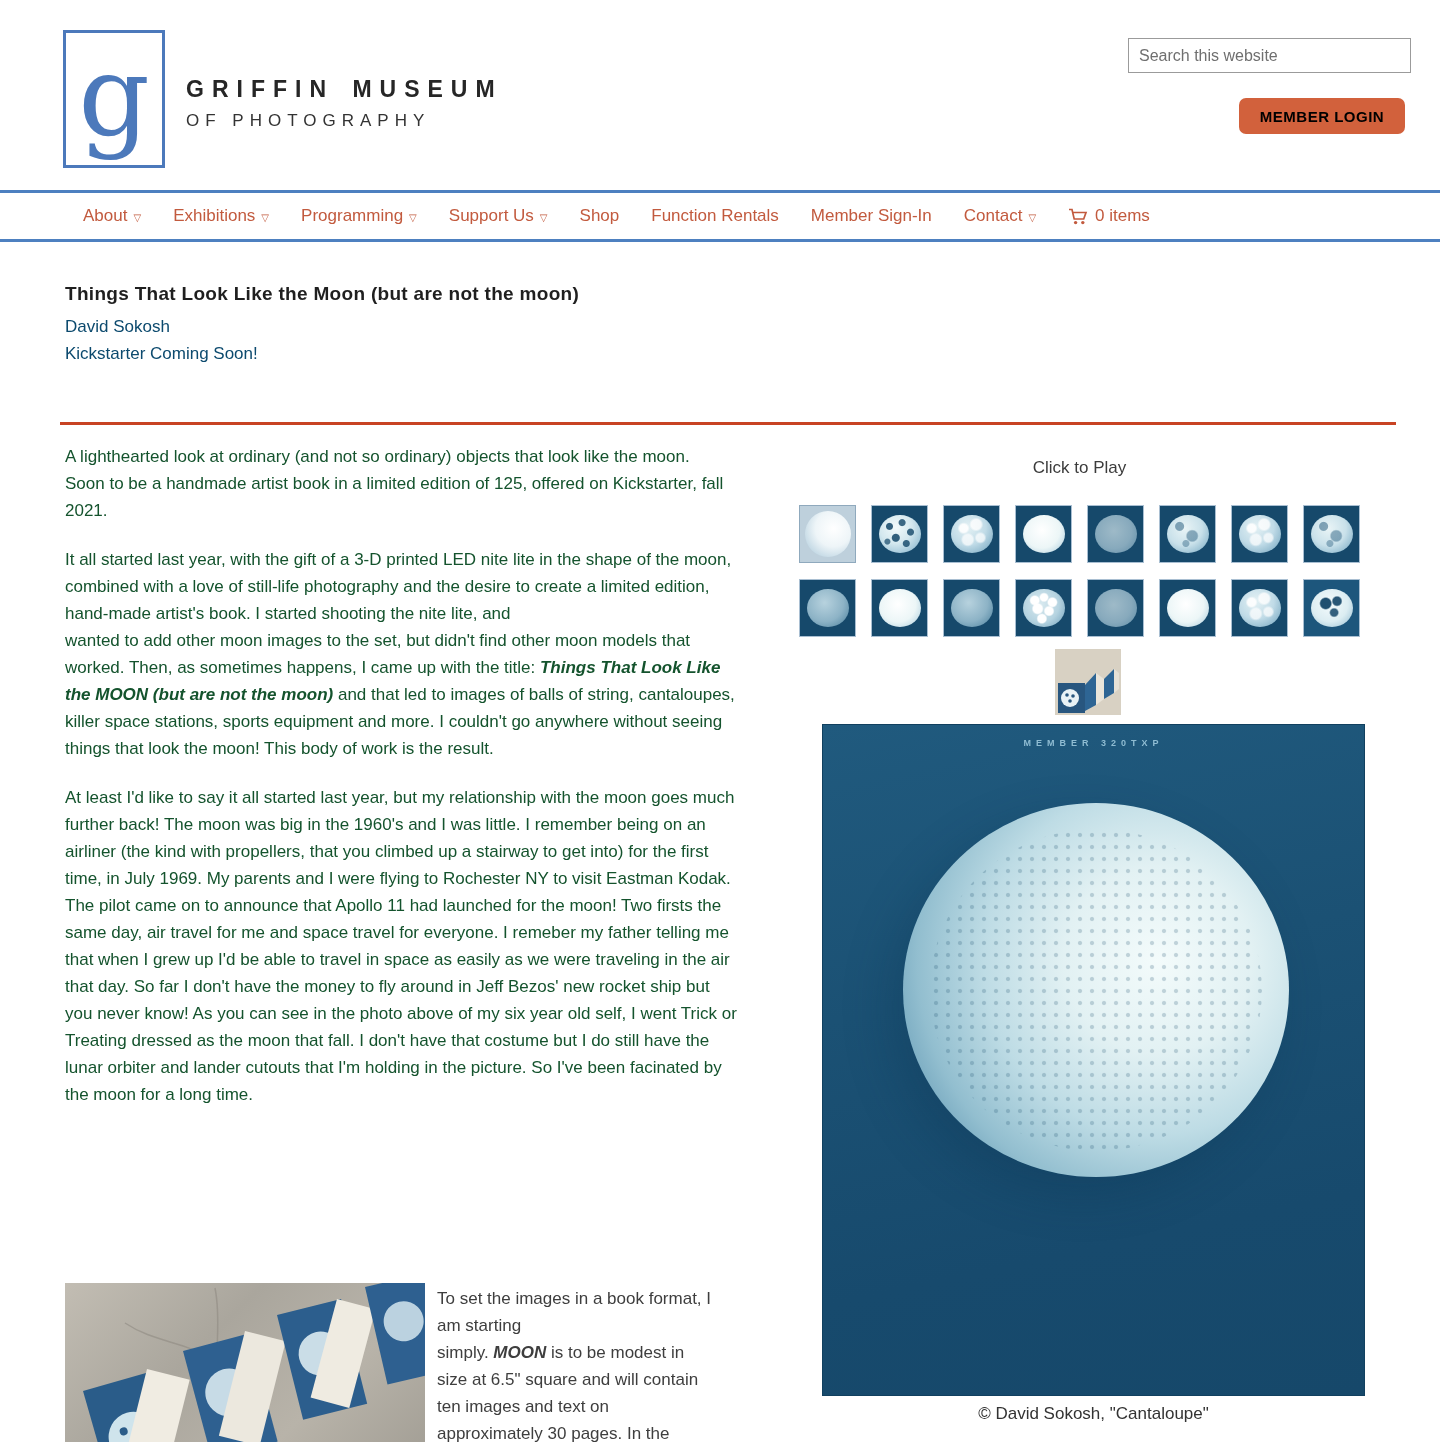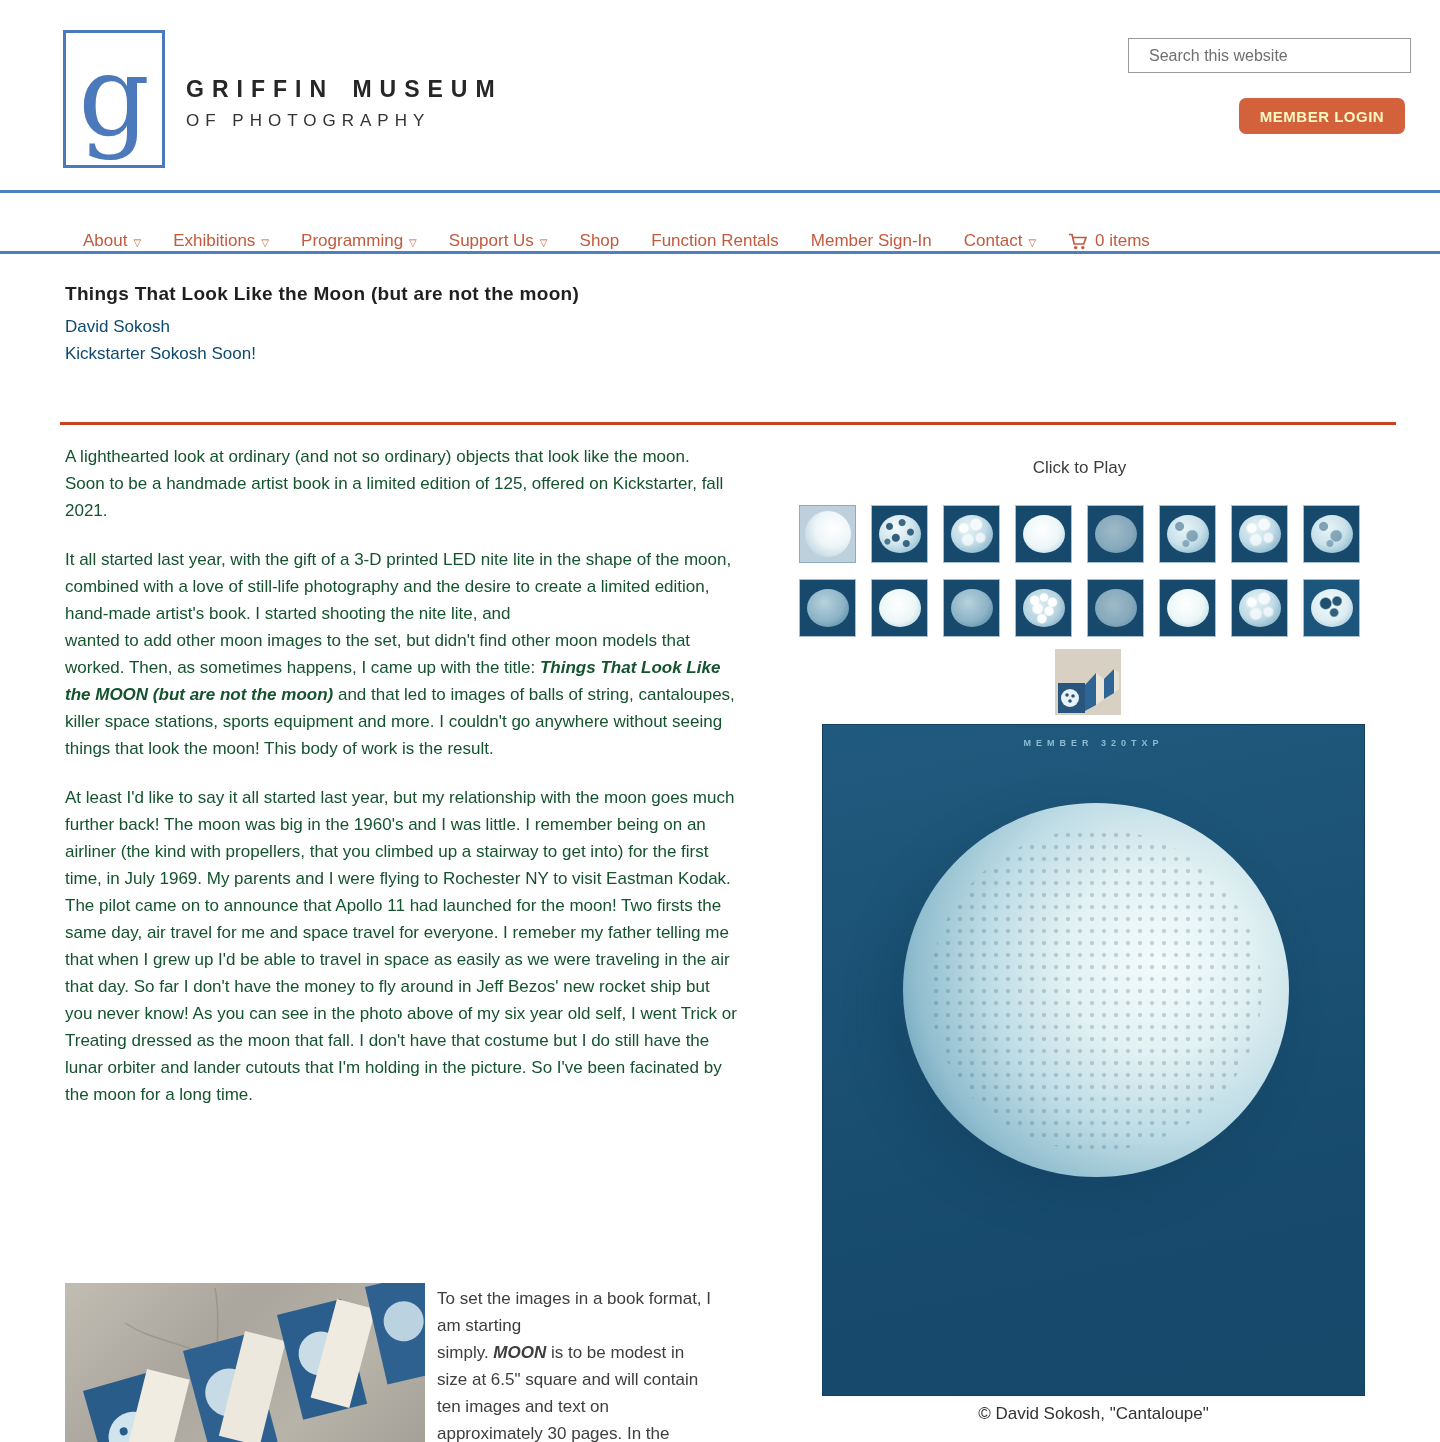--- a/index.html
+++ b/index.html
@@ -9,30 +9,30 @@
 
   
   .logo-box { position:absolute; left:63px; top:30px; width:102px; height:138px;
     border:3px solid #4c79bb; display:flex; align-items:center; justify-content:center; cursor:pointer; }
   .logo-g { font-family:"DejaVu Serif", serif; font-size:112px; line-height:1; color:#4c79bb; margin-top:-6px; }
   .brand { position:absolute; left:186px; top:76px; cursor:pointer; }
   .brand-1 { font-size:23px; font-weight:bold; letter-spacing:8px; word-spacing:4px; color:#262626; }
   .brand-2 { font-size:17px; font-weight:normal; letter-spacing:6px; color:#333; margin-top:8px; }
 
   .search-input { position:absolute; left:1128px; top:38px; width:283px; height:35px;
-    border:1px solid #9b9b9b; font-size:16px; padding:0 20px; color:#444; font-family:"Liberation Sans",sans-serif; }
+    border:1px solid #9b9b9b; font-size:16px; padding:0 10px; color:#444; font-family:"Liberation Sans",sans-serif; }
   .search-input::placeholder { color:#6f6f6f; }
   .member-btn { position:absolute; left:1239px; top:98px; width:166px; height:36px;
-    background:#d2613c; color:#fef9c3; font-size:15px; font-weight:bold; letter-spacing:.5px;
+    background:#d2613c; color:#000000; font-size:15px; font-weight:bold; letter-spacing:.5px;
     border:none; border-radius:7px; cursor:pointer; font-family:"Liberation Sans",sans-serif; }
 
   
-  .navbar { position:absolute; left:0; top:190px; width:1440px; height:64px;
+  .navbar { position:absolute; left:0; top:190px; width:1440px; height:52px;
     border-top:3px solid #4d80c0; border-bottom:3px solid #4d80c0;
-    display:flex; align-items:flex-end; padding-left:83px; column-gap:32px; }
+    display:flex; align-items:center; padding-left:83px; column-gap:32px; }
   .nav-item { font-size:17px; color:#c25a3e; cursor:pointer; white-space:nowrap; display:flex; align-items:center; gap:6px; }
   .dd { font-size:10px; color:#c25a3e; position:relative; top:1px; }
   .cart-item { display:flex; align-items:center; gap:7px; }
 
   
   .title-block { position:absolute; left:65px; top:283px; width:800px; }
   .exh-title { font-size:19px; font-weight:bold; color:#1f1f1f; letter-spacing:.3px; }
   .exh-meta { font-size:17px; color:#0c4a6e; line-height:27px; margin-top:8px; }
 
   .red-rule { position:absolute; left:60px; top:422px; width:1336px; height:3px; background:#c84323; }
@@ -168,21 +168,21 @@
         <circle cx="14.8" cy="14.6" r="1.7" fill="#c25a3e"></circle>
       </svg>
       <span>0 items</span>
     </div>
   </div>
 
   <div class="title-block">
     <div class="exh-title">Things That Look Like the Moon (but are not the moon)</div>
     <div class="exh-meta">
       <div>David Sokosh</div>
-      <div>Kickstarter Sokosh Soon!</div>
+      <div>Kickstarter Coming Soon!</div>
     </div>
   </div>
 
   <div class="red-rule"></div>
 
   <div class="statement">
     <p><span>A lighthearted look at ordinary (and not so ordinary) objects that look like the moon.
 Soon to be a handmade artist book in a limited edition of 125, offered on Kickstarter, fall 2021.</span></p>
     <p><span>It all started last year, with the gift of a 3-D printed LED nite lite in the shape of the moon, combined with a love of still-life photography and the desire to create a limited edition, hand-made artist's book. I started shooting the nite lite, and
 wanted to add other moon images to the set, but didn't find other moon models that worked. Then, as sometimes happens, I came up with the title: </span><span class="em-strong">Things That Look Like the MOON (but are not the moon)</span><span> and that led to images of balls of string, cantaloupes, killer space stations, sports equipment and more. I couldn't go anywhere without seeing things that look the moon! This body of work is the result.</span></p>

